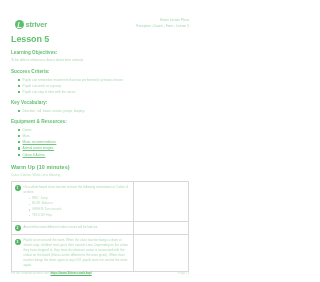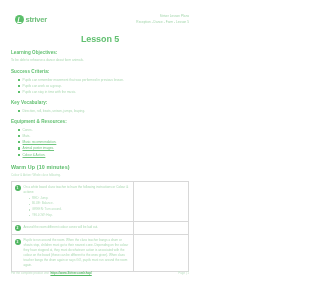--- a/index.html
+++ b/index.html
@@ -21,21 +21,21 @@
     width: 200px;
     height: 282px;
     padding: 9px 11px 0 11px;
     position: relative;
   }
 
   
   .header {
     display: flex;
     justify-content: space-between;
-    align-items: center;
+    align-items: flex-end;
     height: 20px;
   }
 
   .brand {
     display: flex;
     align-items: center;
     gap: 1.5px;
     padding-left: 4px;
   }
 
@@ -77,21 +77,20 @@
     letter-spacing: 0.05px;
   }
 
   
   .lesson-title {
     font-size: 9px;
     font-weight: bold;
     color: #62c071;
     margin-top: 5px;
     letter-spacing: -0.1px;
-    text-align: center;
   }
 
   .section-title {
     font-size: 4.6px;
     font-weight: bold;
     color: #62c071;
     margin-top: 6px;
     letter-spacing: 0.05px;
   }
 

